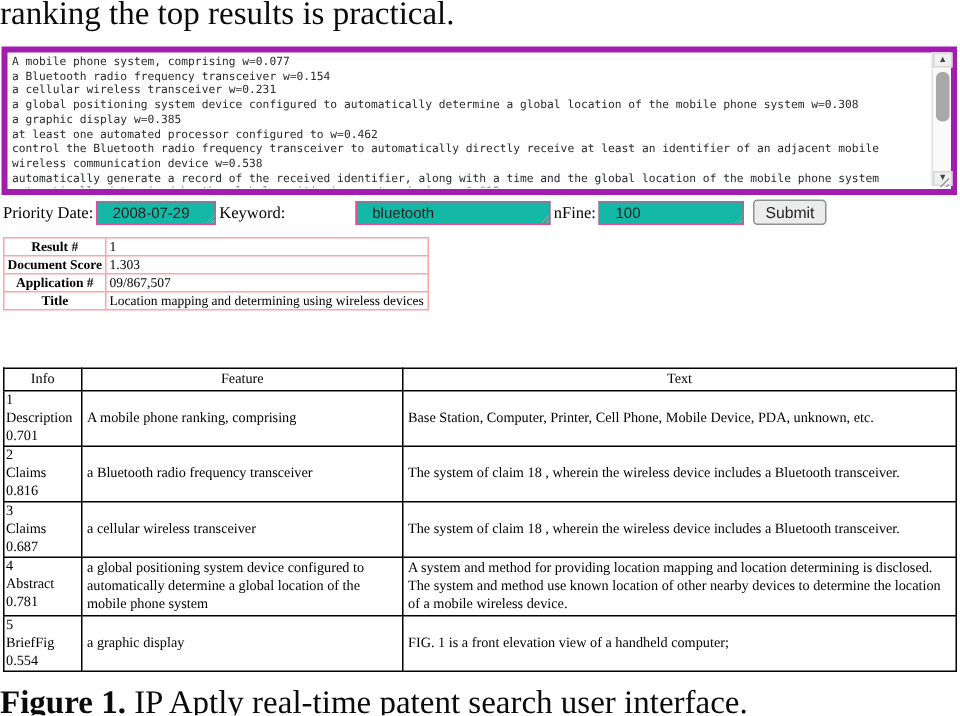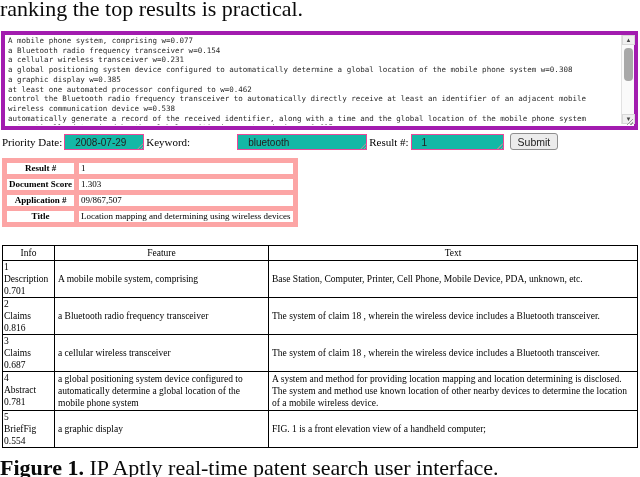--- a/index.html
+++ b/index.html
@@ -69,21 +69,21 @@
     margin-left:4px; height:17px; padding:0 7px; background:#ececec;
     border:1px solid #8f8f8f; border-radius:3px;
     font-family:"Liberation Sans", sans-serif; font-size:10.5px; color:#222;
   }
 
   
   .result-table {
     position:absolute; left:2px; top:158px; border-collapse:collapse;
     font-size:9px; line-height:11px; border:1px solid #000;
   }
-  .result-table th, .result-table td { border:5px solid #fca5a5; padding:0 2px; height:11px; }
+  .result-table th, .result-table td { border:1px solid #fca5a5; padding:0 2px; height:11px; }
   .result-table th { font-weight:bold; text-align:center; white-space:nowrap; }
   .result-table td { text-align:left; white-space:nowrap; }
 
   
   .feature-table {
     position:absolute; left:2px; top:245px; width:636px; border-collapse:collapse;
     table-layout:fixed; font-size:9.5px; line-height:12px; border:1px solid #000;
   }
   .feature-table th, .feature-table td {
     border:1px solid #000; padding:1px 3px; vertical-align:middle; overflow:hidden;
@@ -136,23 +136,23 @@
       </span>
     </div>
     <div class="form-field">
       <span>Keyword:</span>
       <span class="field-box w-keyword">
         <input type="text" value="bluetooth" style="">
         <span class="field-grip"></span>
       </span>
     </div>
     <div class="form-field">
-      <span>Result #:</span>
-      <span class="field-box w-result">
-        <input type="text" value="1" style="">
+      <span>nFine:</span>
+      <span class="field-box w-nfine">
+        <input type="text" value="100" style="">
         <span class="field-grip"></span>
       </span>
     </div>
     <button class="submit-btn">Submit</button>
   </div>
 
   <table class="result-table">
     <tbody>
       <tr>
         <th>Result #</th>
@@ -186,21 +186,21 @@
         <th>Text</th>
       </tr>
     </thead>
     <tbody>
       <tr>
         <td class="info-cell">
           <div>1</div>
           <div>Description</div>
           <div>0.701</div>
         </td>
-        <td>A mobile mobile system, comprising</td>
+        <td>A mobile phone ranking, comprising</td>
         <td>Base Station, Computer, Printer, Cell Phone, Mobile Device, PDA, unknown, etc.</td>
       </tr>
       <tr>
         <td class="info-cell">
           <div>2</div>
           <div>Claims</div>
           <div>0.816</div>
         </td>
         <td>a Bluetooth radio frequency transceiver</td>
         <td>The system of claim 18 , wherein the wireless device includes a Bluetooth transceiver.</td>

